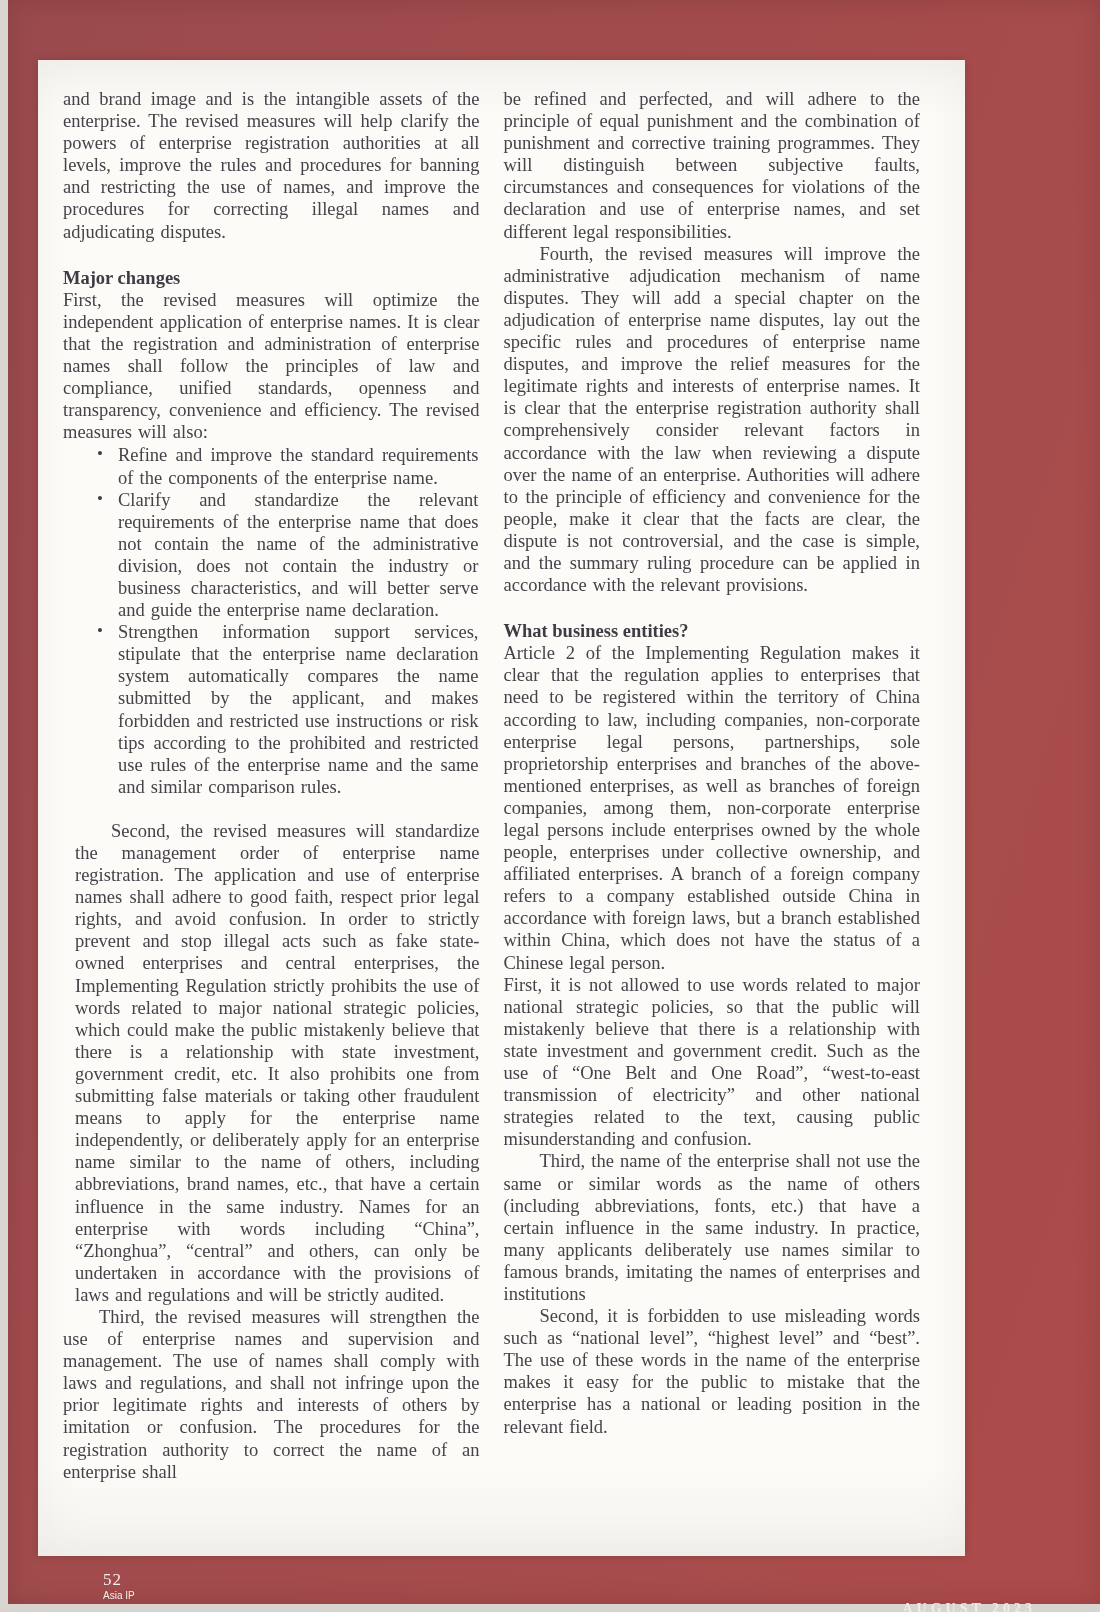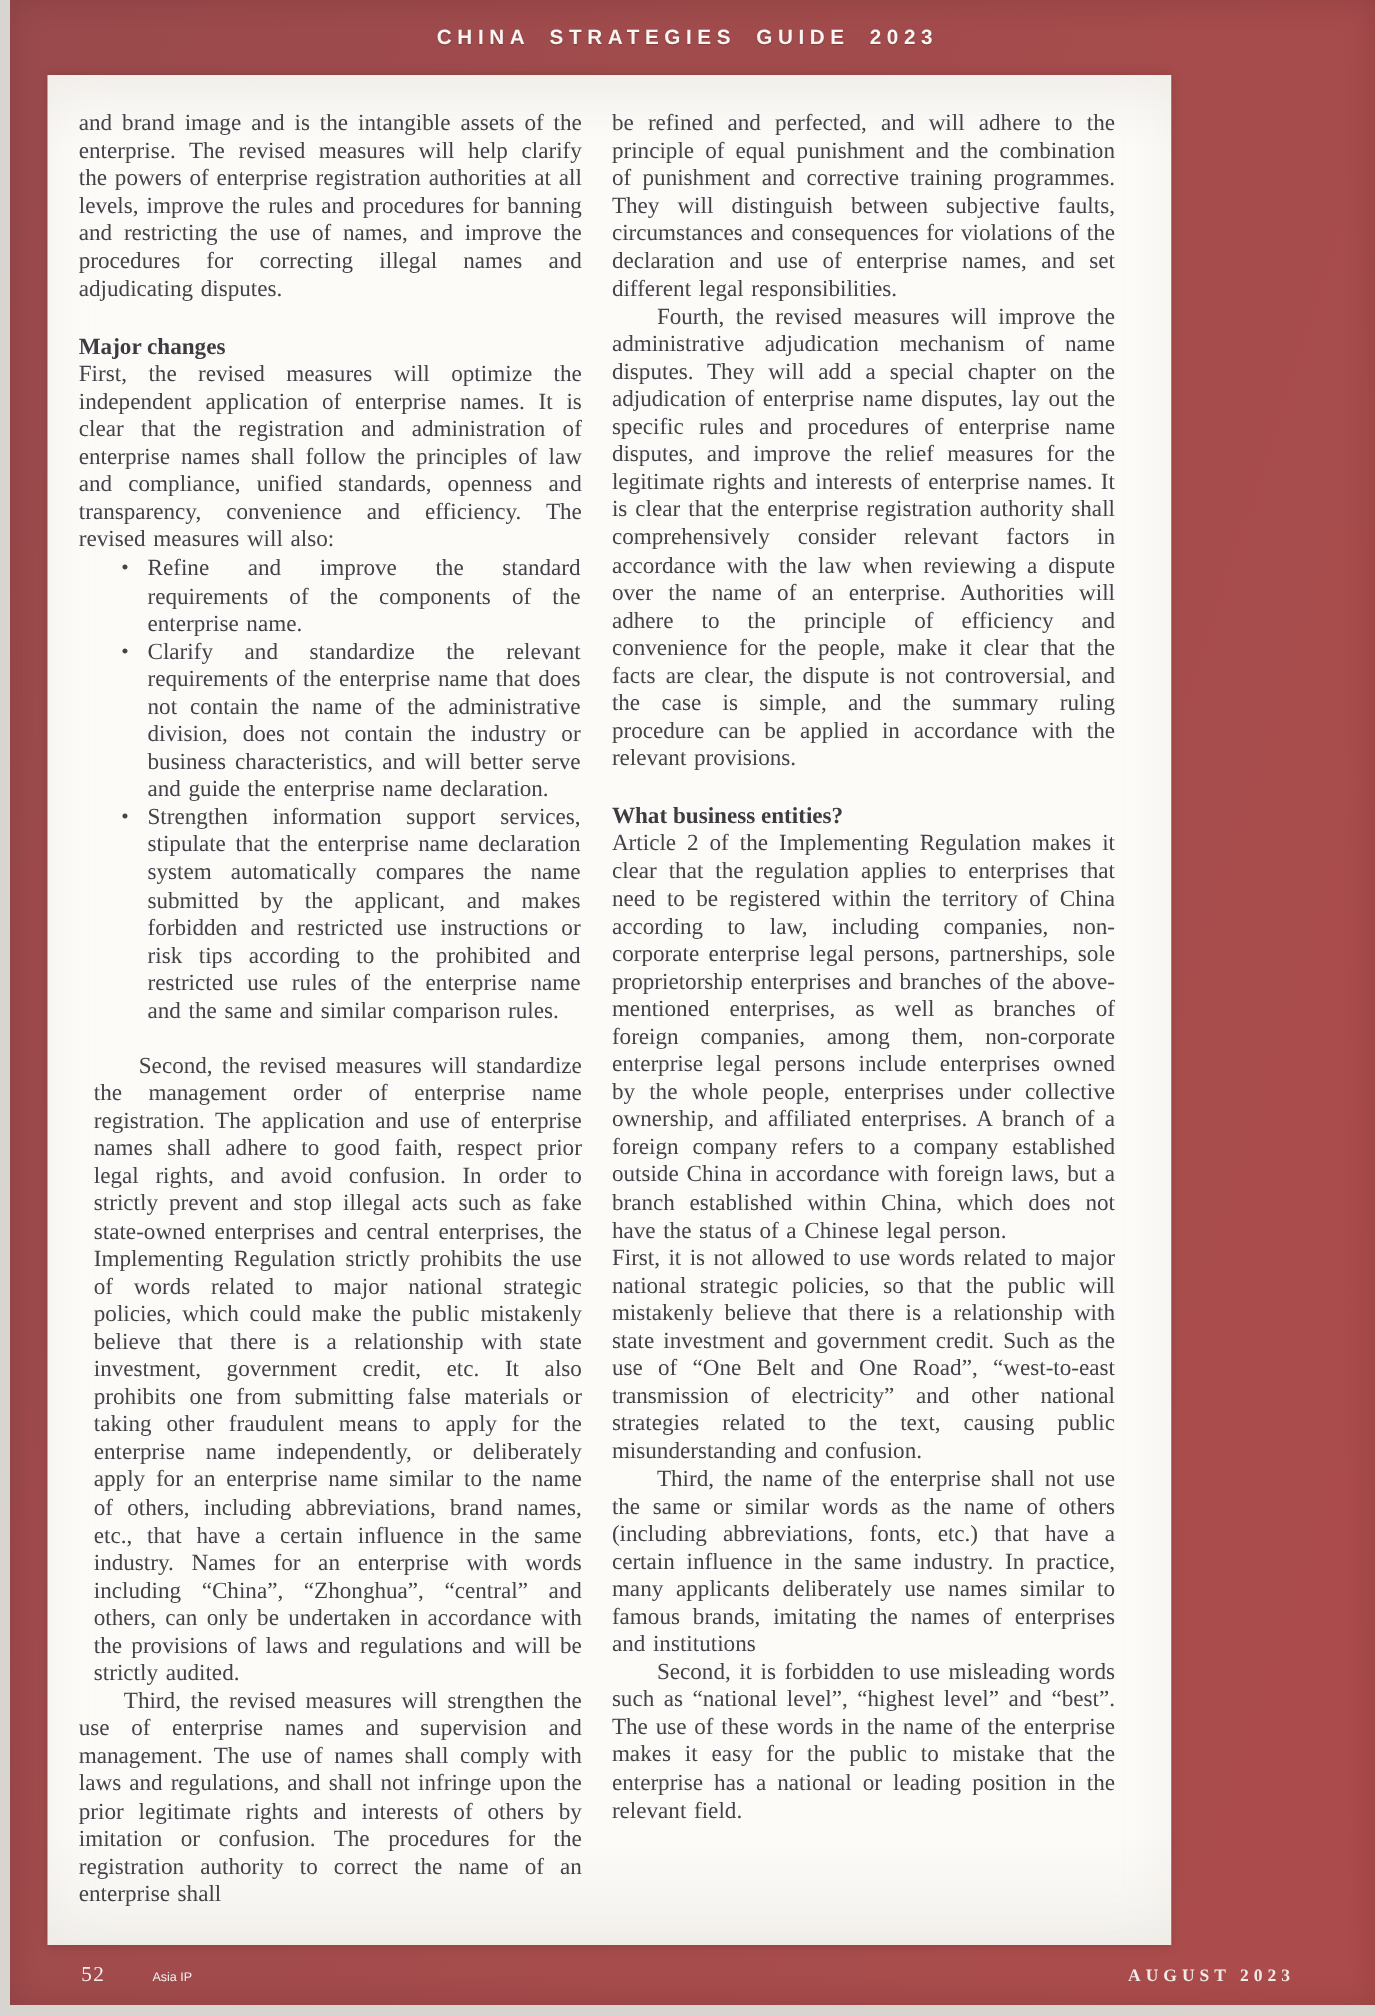--- a/index.html
+++ b/index.html
@@ -26,20 +26,21 @@
     font-family:"Liberation Sans", sans-serif;
     font-weight:bold;font-size:16.5px;
     letter-spacing:4.5px;word-spacing:7px;
     color:#f8f6f3;text-shadow:0 1px 1px rgba(70,25,25,.35);
   }
   
   .page{
     position:absolute;left:38px;top:60px;width:899px;height:1496px;
     background:linear-gradient(180deg,#f6f4f0 0%,#fcfbf8 4%,#fcfbf7 94%,#f4f2ee 100%);
     box-shadow:0 0 7px rgba(90,40,40,.35), inset 0 0 40px rgba(205,196,186,.18);
+    padding-left:28px;
   }
   .content{
     position:absolute;left:25px;top:28px;right:45px;bottom:10px;
     display:flex;gap:24px;
     color:#45434a;
     font-size:18.5px;line-height:22.1px;
   }
   .col{flex:1;min-width:0;text-align:justify;}
   .col p{margin:0;word-spacing:1.5px;}
   .col h3{
@@ -54,20 +55,21 @@
   }
   ul.bullets li::before{
     content:"\2022";position:absolute;left:33px;top:-1px;
     font-size:17px;color:#45434a;
   }
   
   .footer{
     position:absolute;left:65px;right:64px;top:1570px;height:26px;
     display:flex;align-items:baseline;
     color:#f3efec;
+    flex-direction:column;
   }
   .footer .page-number{
     font-family:"Liberation Serif", serif;font-size:17px;letter-spacing:1px;
   }
   .footer .publication{
     font-family:"Liberation Sans", sans-serif;font-size:10px;margin-left:38px;
   }
   .footer .issue{
     margin-left:auto;
     font-family:Liberation Serif, serif;font-weight:bold;
@@ -78,23 +80,20 @@
   .edge-bottom{position:absolute;left:0;bottom:0;width:100%;height:8px;background:#d8d4d0;}
 </style>
 </head>
 <body>
 
 <div class="scan">
   <div class="frame"></div>
   <div class="edge-left"></div>
   <div class="edge-bottom"></div>
 
-  <div class="header-band">
-    <span class="header-title">CHINA STRATEGIES GUIDE 2023</span>
-  </div>
 
   <div class="page">
     <div class="content">
 
       <div class="col">
         <p>and brand image and is the intangible assets of the enterprise. The revised measures will help clarify the powers of enterprise registration authorities at all levels, improve the rules and procedures for banning and restricting the use of names, and improve the procedures for correcting illegal names and adjudicating disputes.</p>
         <h3>Major changes</h3>
         <p>First, the revised measures will optimize the independent application of enterprise names. It is clear that the registration and administration of enterprise names shall follow the principles of law and compliance, unified standards, openness and transparency, convenience and efficiency. The revised measures will also:</p>
         <ul class="bullets">
           <li>Refine and improve the standard requirements of the components of the enterprise name.</li>

